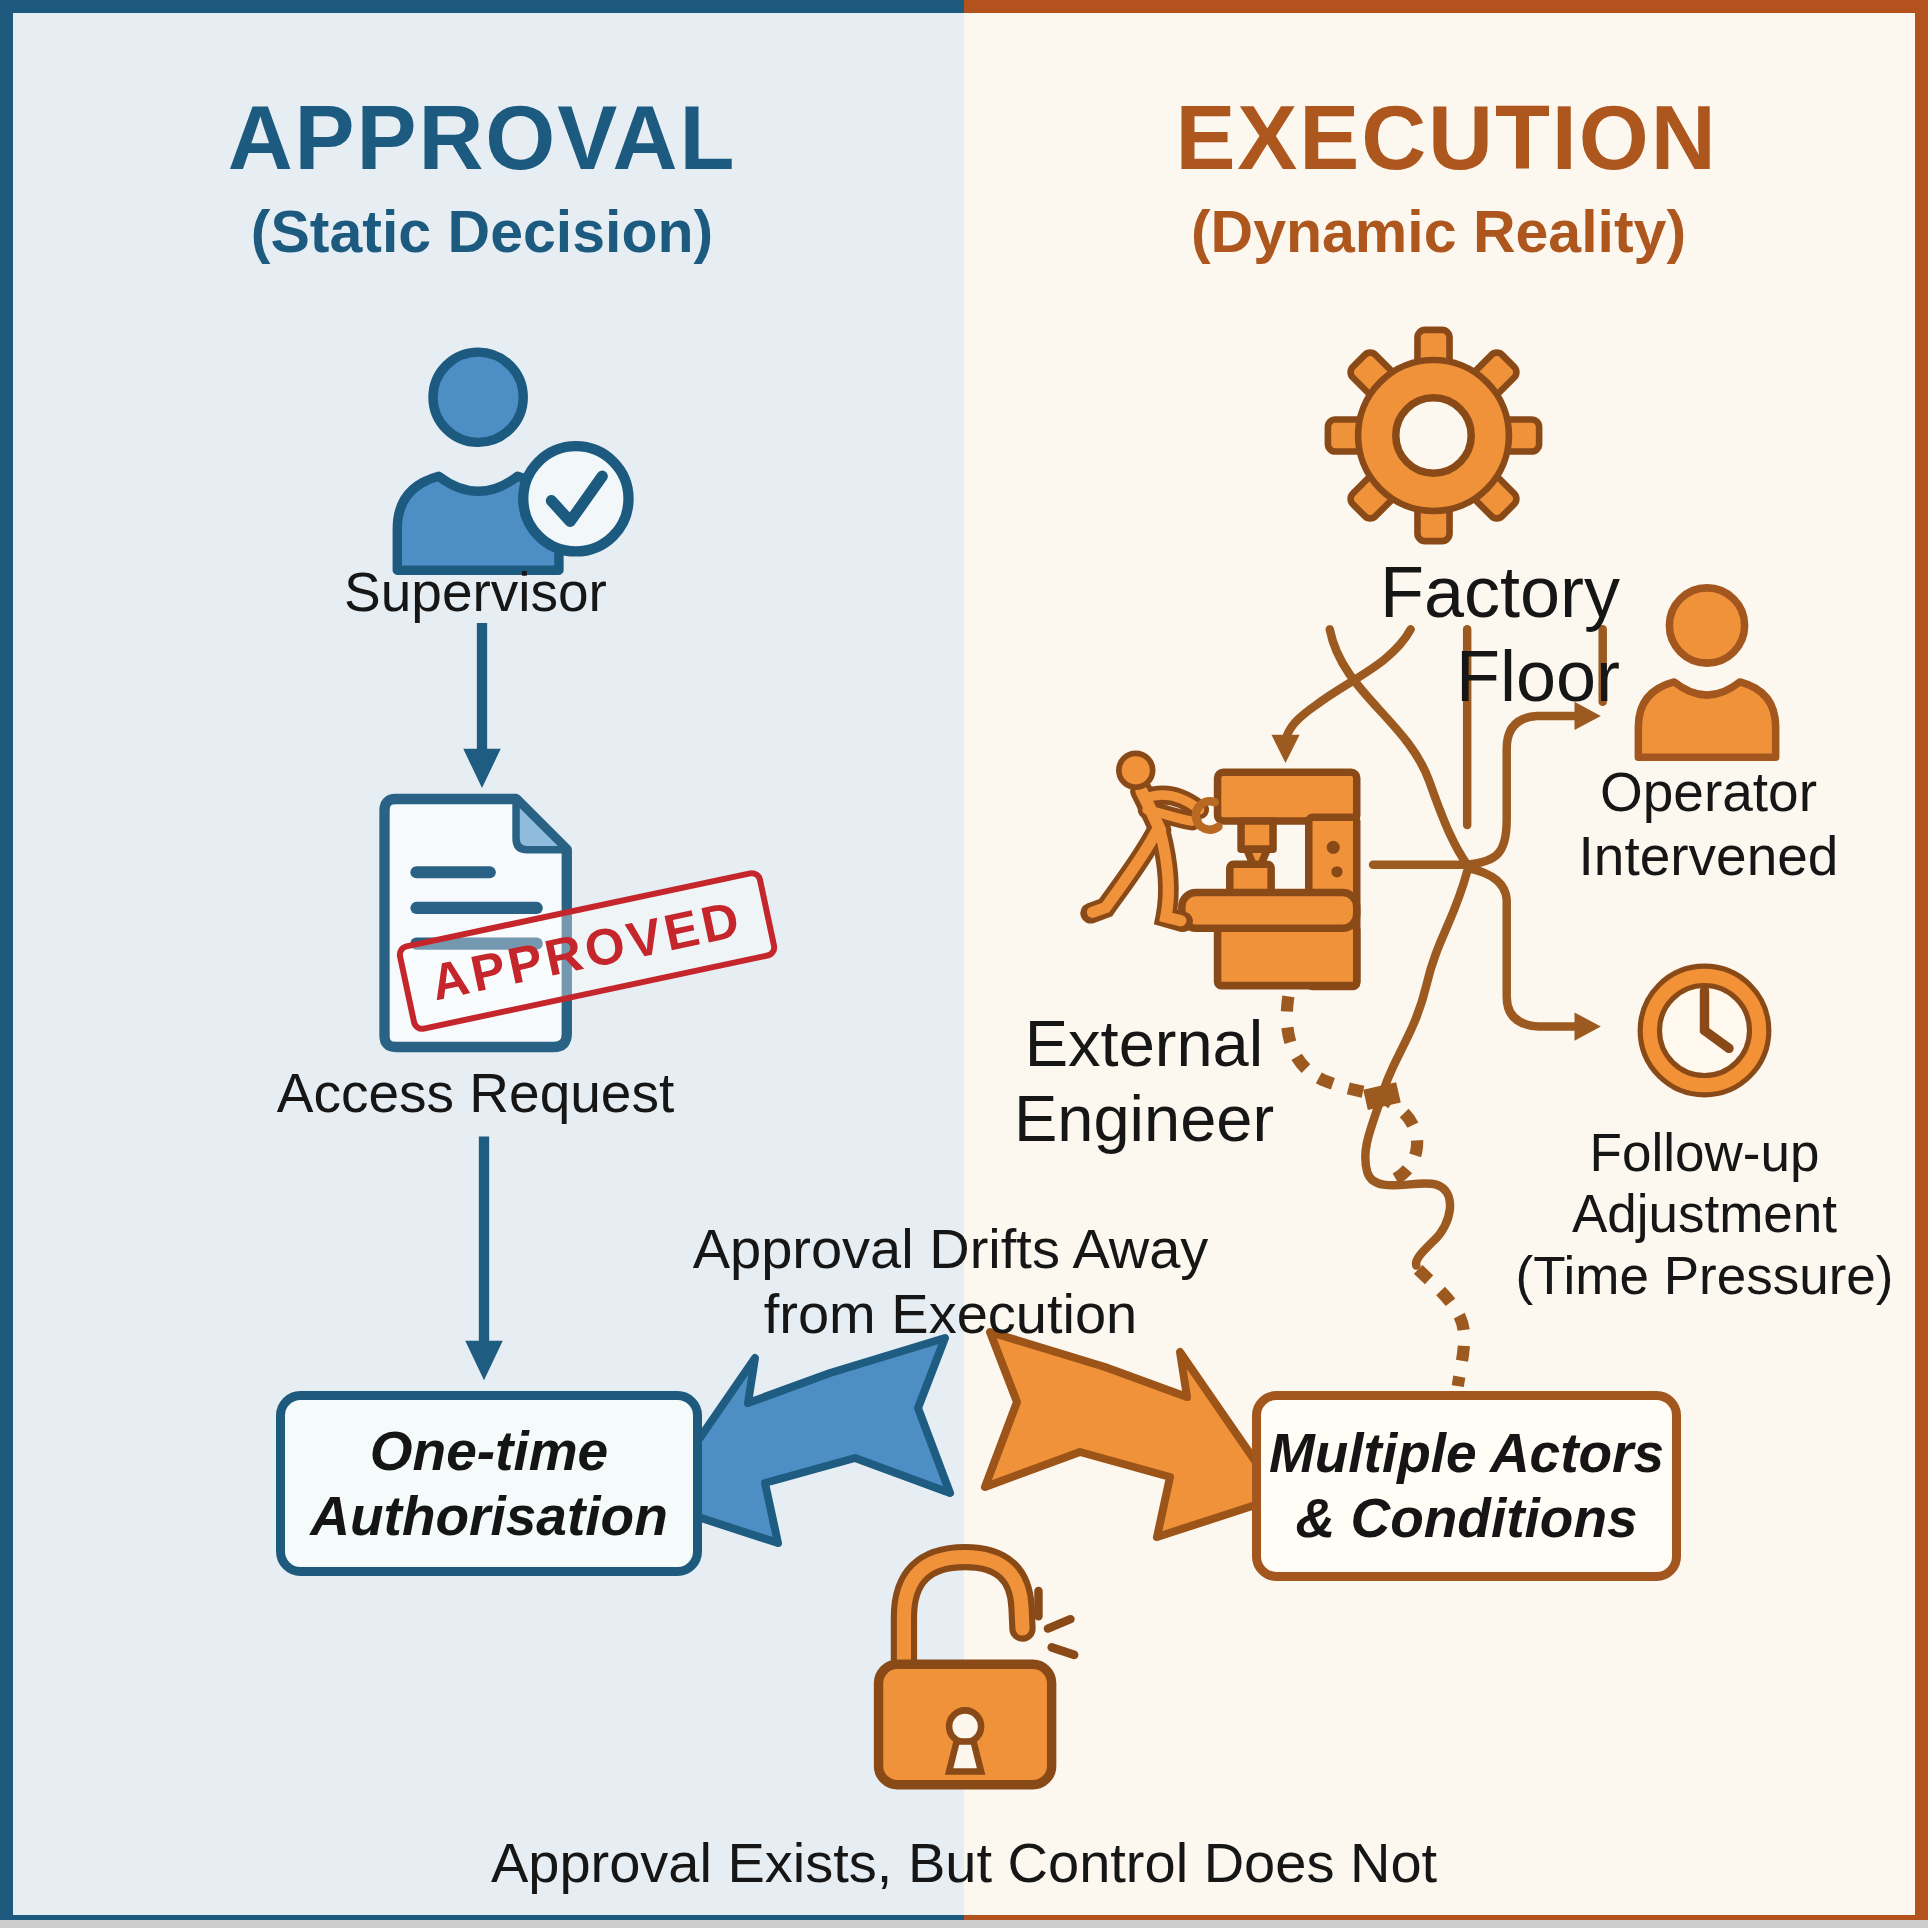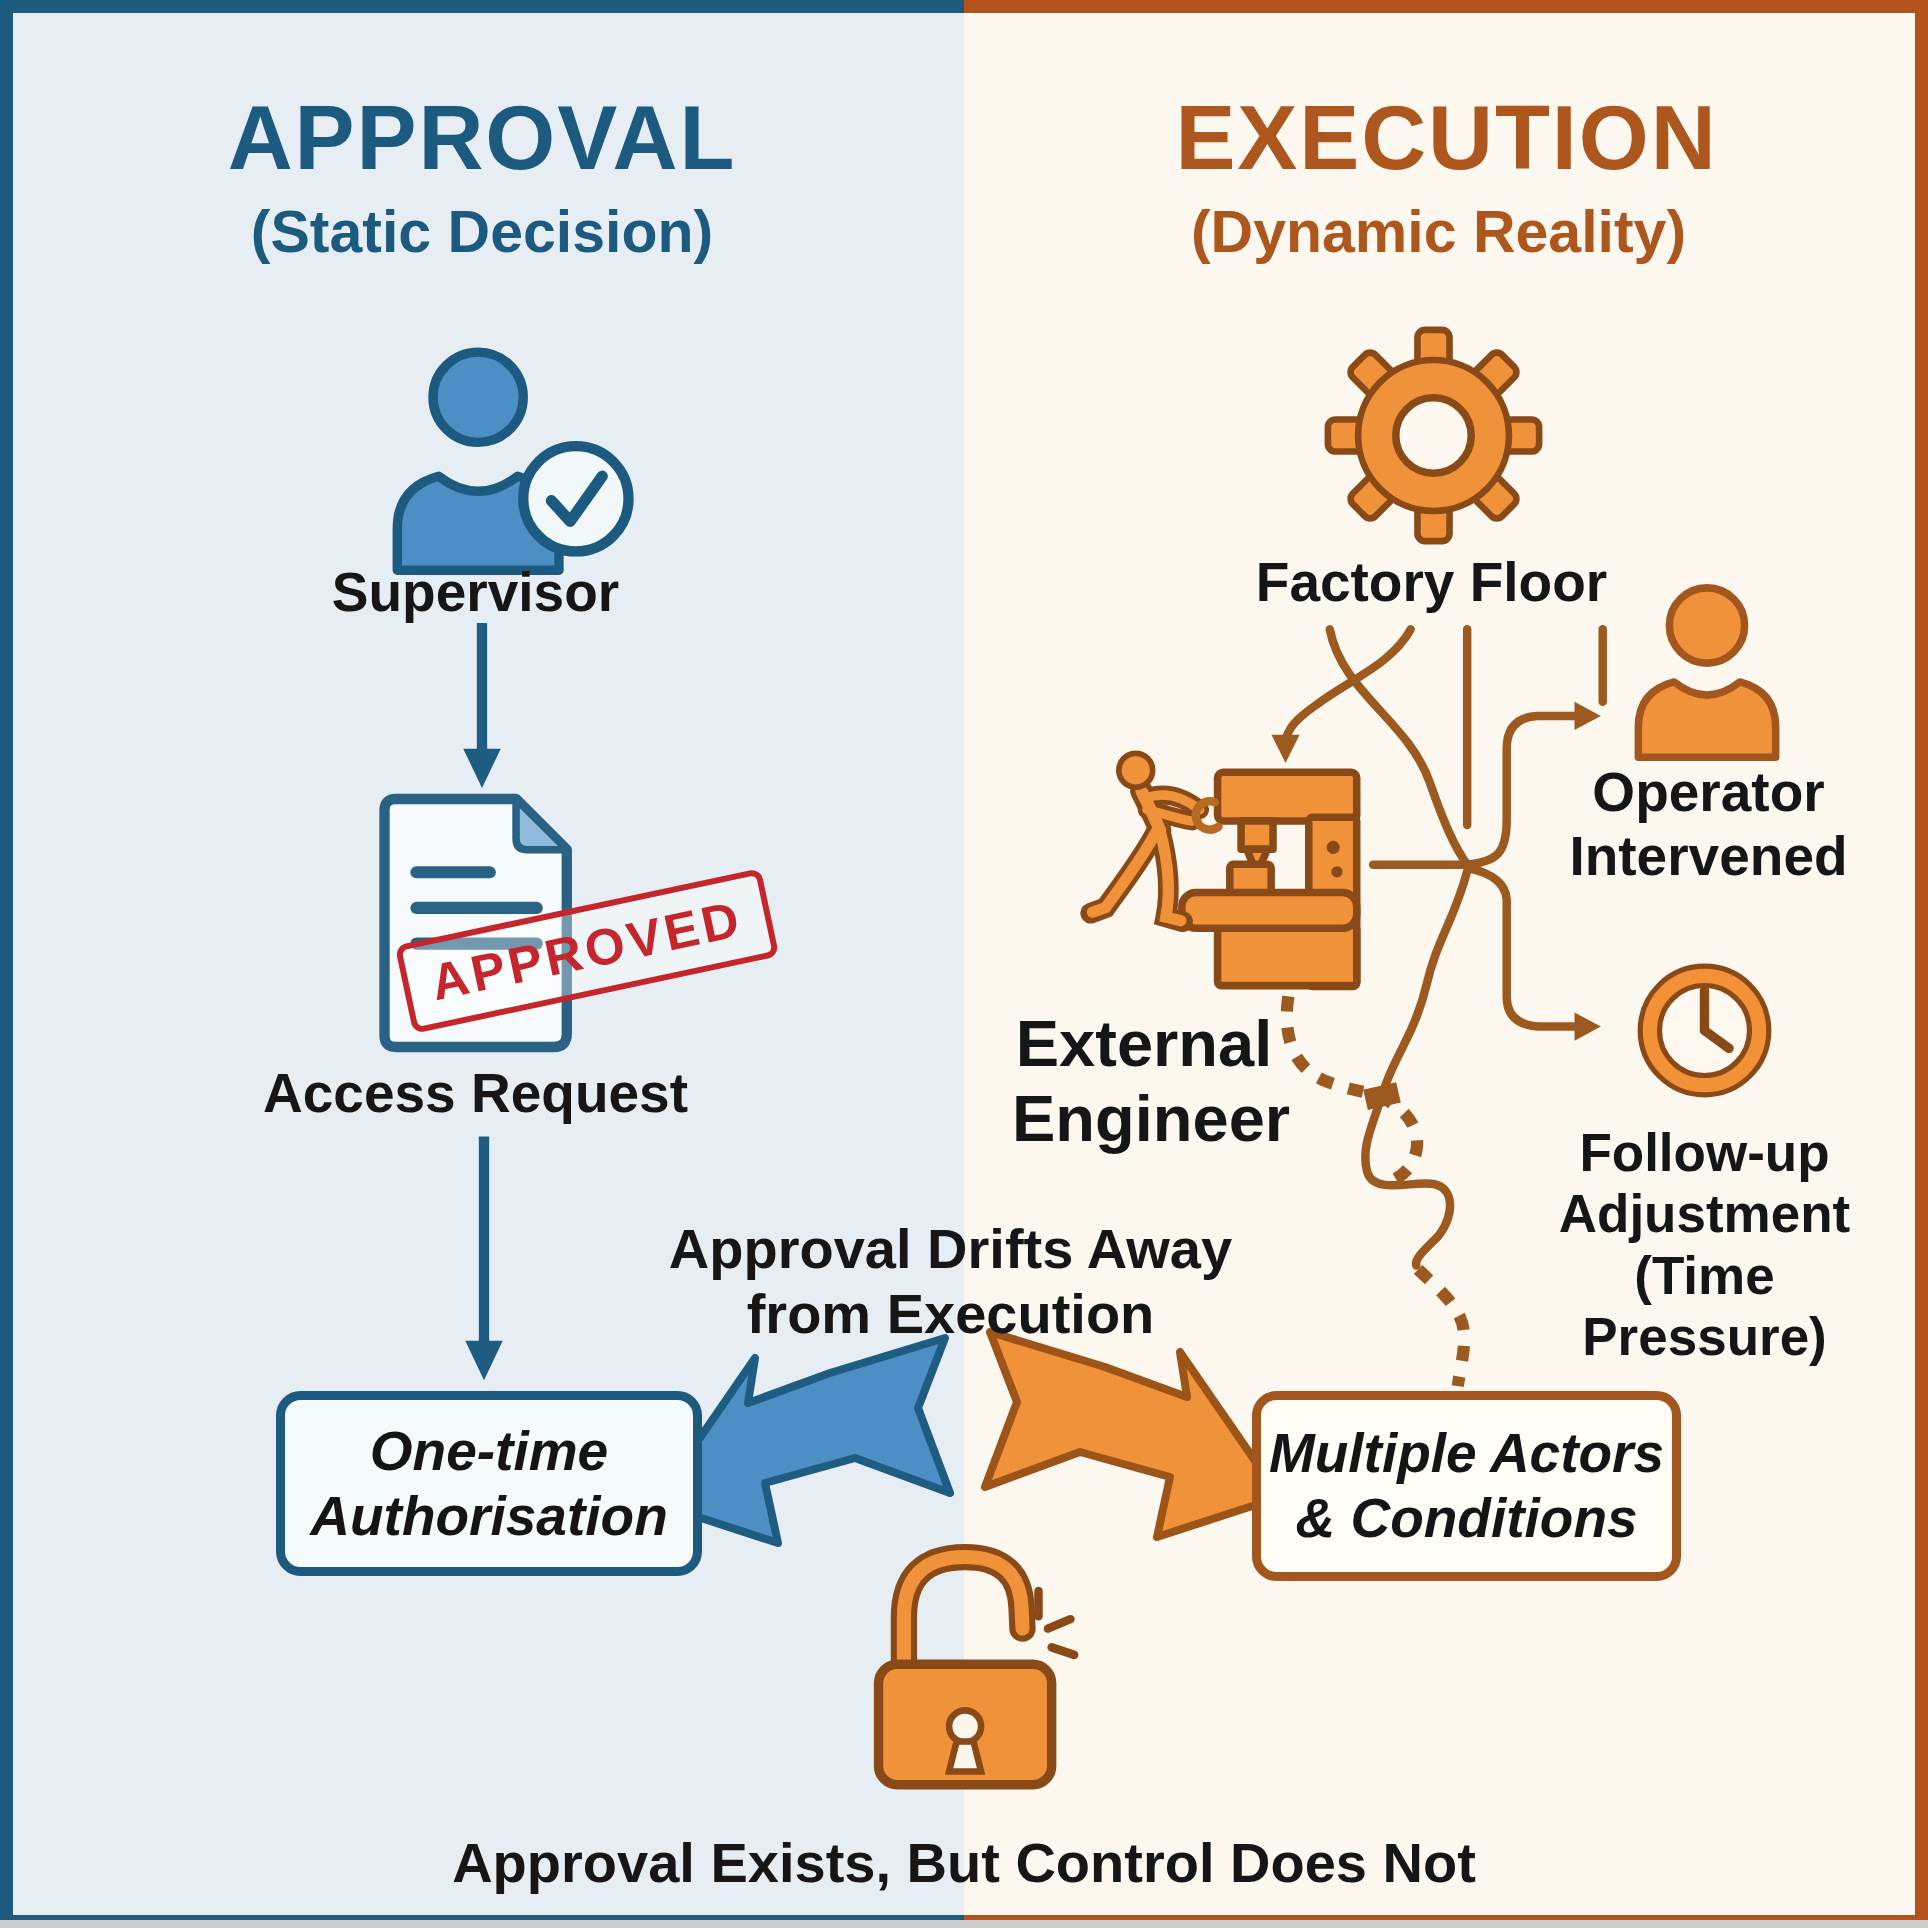--- a/index.html
+++ b/index.html
@@ -5,21 +5,21 @@
   html,body{margin:0;padding:0;background:#ccc;}
   #stage{
     position:relative;width:1928px;height:1920px;overflow:hidden;
     font-family:"Liberation Sans",sans-serif;background:#fde047;
   }
   .panel{position:absolute;top:0;height:1928px;width:964px;}
   #panel-left{left:0;background:#e6eef3;}
   #panel-right{left:964px;background:#fcf8ef;}
   .border{position:absolute;z-index:20;}
   .label{
-    position:absolute;font-weight:700;color:#161616;text-align:center;
+    position:absolute;font-weight:400;color:#161616;text-align:center;
     white-space:pre-line;line-height:1.16;z-index:6;
   }
   .title{
     position:absolute;width:949px;text-align:center;font-weight:800;
     letter-spacing:1.9px;z-index:6;
   }
   .subtitle{
     position:absolute;width:949px;text-align:center;font-weight:700;z-index:6;
   }
   .flowbox{
@@ -106,21 +106,21 @@
       <rect x="-17" y="-112" width="34" height="46" rx="8" transform="rotate(90)"></rect>
       <rect x="-17" y="-112" width="34" height="46" rx="8" transform="rotate(135)"></rect>
       <rect x="-17" y="-112" width="34" height="46" rx="8" transform="rotate(180)"></rect>
       <rect x="-17" y="-112" width="34" height="46" rx="8" transform="rotate(225)"></rect>
       <rect x="-17" y="-112" width="34" height="46" rx="8" transform="rotate(270)"></rect>
       <rect x="-17" y="-112" width="34" height="46" rx="8" transform="rotate(315)"></rect>
     </g>
     <circle r="80" fill="#f0923a" stroke="#8a4a18" stroke-width="7"></circle>
     <circle r="40" fill="#fcf8ef" stroke="#8a4a18" stroke-width="8"></circle>
   </svg>
-  <div class="label" style="left:1243px;top:551px;width:377px;font-size:55px;">Factory Floor</div>
+  <div class="label" style="left:1243px;top:551px;width:377px;font-size:72px;text-align:right;">Factory Floor</div>
 
   <svg style="left:1036px;top:603px;" width="612" height="800" viewBox="1100 640 650 850">
     <g fill="none" stroke="#9c5a20" stroke-width="9" stroke-linecap="round">
       <path d="M1412,668 C1425,735 1495,765 1518,830 C1535,878 1545,900 1558,918"></path>
       <path d="M1498,668 C1478,705 1432,722 1398,748 C1378,762 1368,772 1365,786"></path>
       <path d="M1558,668 V876"></path>
       <path d="M1702,668 V745"></path>
       <path d="M1458,918 H1560"></path>
       <path d="M1558,918 C1590,915 1600,905 1600,870 V795 Q1600,762 1632,760 H1678"></path>
       <path d="M1560,922 Q1598,930 1600,955 V1058 Q1600,1088 1634,1090 H1678"></path>

